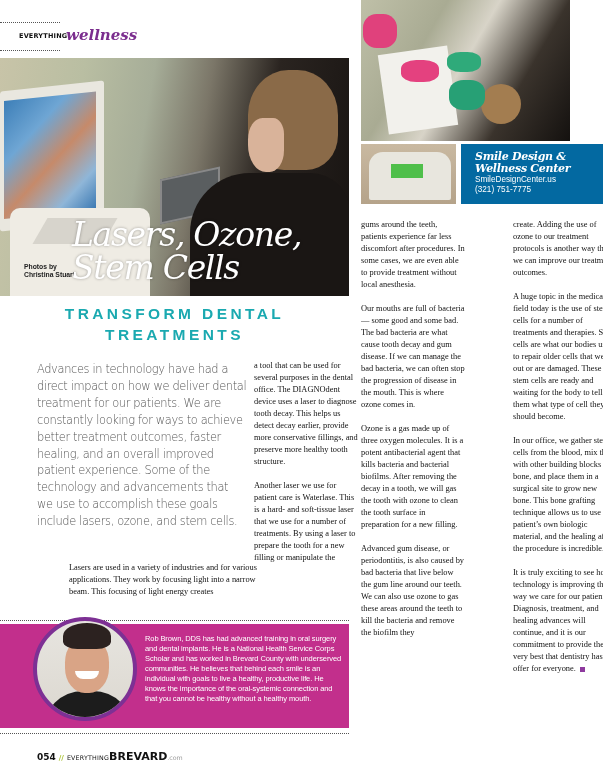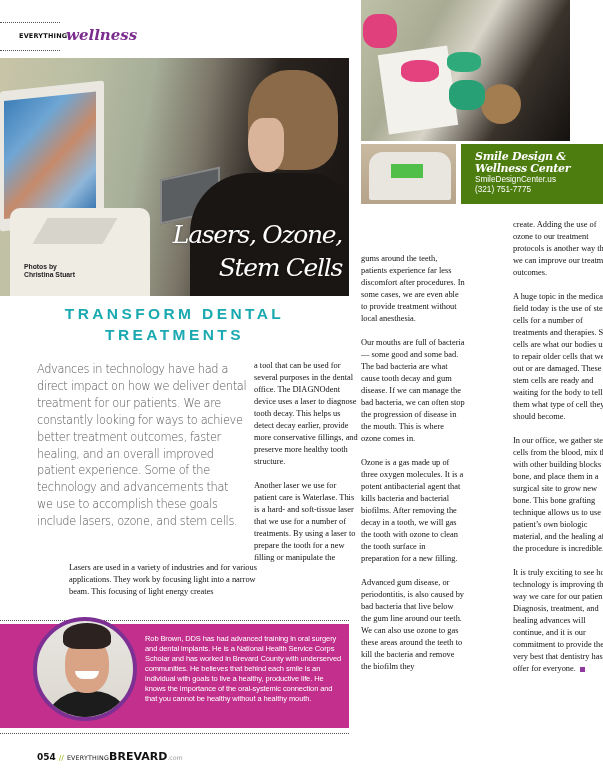--- a/index.html
+++ b/index.html
@@ -17,51 +17,51 @@
     .hero .monitor { position: absolute; left: 0; top: 28px; width: 104px; height: 140px; background: #e9e7df; border-radius: 3px; transform: skewY(-6deg); }
     .hero .screen { position: absolute; left: 4px; top: 10px; width: 92px; height: 118px;
       background: linear-gradient(135deg, #3d7fb8 0%, #6fa6d4 30%, #c68a6a 55%, #8fb6d8 80%, #3a78b2 100%); }
     .hero .console { position: absolute; left: 10px; top: 150px; width: 140px; height: 90px; background: #efece4; border-radius: 10px 10px 0 0; }
     .hero .keyboard { position: absolute; left: 40px; top: 160px; width: 70px; height: 26px; background: #d7d4cc; transform: skewX(-30deg); }
     .hero .woman-hair { position: absolute; left: 248px; top: 12px; width: 90px; height: 100px; background: #8a6a48; border-radius: 45% 45% 35% 40%; }
     .hero .woman-face { position: absolute; left: 248px; top: 60px; width: 36px; height: 54px; background: #d9b39a; border-radius: 40% 30% 40% 50%; }
     .hero .woman-body { position: absolute; left: 190px; top: 115px; width: 160px; height: 130px; background: #1a1614; border-radius: 60px 40px 0 0; }
     .hero .device { position: absolute; left: 160px; top: 115px; width: 60px; height: 45px; background: #5a5e60; border: 2px solid #888; transform: skewY(-12deg); }
     .photo-credit { position: absolute; left: 24px; top: 205px; font-family: "Liberation Sans", sans-serif; font-weight: bold; font-size: 6.8px; line-height: 7.5px; color: #222; }
-    .hero-title { position: absolute; left: 72px; top: 160px; width: 270px; text-align: right; font-family: "DejaVu Serif", serif; font-style: italic; font-size: 25px; line-height: 33px; color: #ffffff; letter-spacing: -1.3px; text-shadow: 0 0 3px rgba(0,0,0,0.35); }
+    .hero-title { position: absolute; left: 72px; top: 160px; width: 270px; text-align: left; font-family: "DejaVu Serif", serif; font-style: italic; font-size: 33px; line-height: 33px; color: #ffffff; letter-spacing: -1.3px; text-shadow: 0 0 3px rgba(0,0,0,0.35); }
 
     
     .subtitle { position: absolute; left: 0; top: 303px; width: 349px; text-align: center; font-family: "Liberation Sans", sans-serif; font-weight: bold; font-size: 15.5px; line-height: 21px; letter-spacing: 3.4px; color: #1aa9b0; }
 
     
     .intro { position: absolute; left: 37px; top: 361px; width: 210px; font-family: "DejaVu Sans", sans-serif; font-weight: 300; font-size: 11.4px; line-height: 16.9px; color: #555555; letter-spacing: -0.35px; }
     .body-small { position: absolute; left: 37px; top: 562px; width: 205px; font-family: "Liberation Serif", serif; font-size: 8.4px; line-height: 12px; color: #111; margin-left: 32px; }
 
     
     .col { position: absolute; font-family: "Liberation Serif", serif; font-size: 8.4px; line-height: 12px; color: #111; }
     .col p { margin-bottom: 12px; }
     .col2 { left: 254px; top: 360px; width: 104px; }
-    .col3 { left: 361px; top: 219px; width: 104px; margin-top: 34px; }
+    .col3 { left: 361px; top: 219px; width: 104px; }
     .col4 { left: 469px; top: 219px; width: 104px; margin-left: 44px; }
     .end-mark { display: inline-block; width: 5px; height: 5px; background: #8e3a9e; margin-left: 4px; vertical-align: middle; }
 
     
     .photo-dentist { position: absolute; left: 361px; top: 0; width: 209px; height: 141px; overflow: hidden;
       background: linear-gradient(120deg, #bfc0a8 0%, #a9ab93 30%, #d8d4c8 48%, #3a332c 72%, #14110f 100%); }
     .photo-dentist .bib { position: absolute; left: 22px; top: 50px; width: 70px; height: 80px; background: #f2f1ec; transform: rotate(-8deg); }
     .photo-dentist .glove1 { position: absolute; left: 2px; top: 14px; width: 34px; height: 34px; background: #e0417c; border-radius: 40%; }
     .photo-dentist .glove2 { position: absolute; left: 40px; top: 60px; width: 38px; height: 22px; background: #e4417f; border-radius: 40%; }
     .photo-dentist .glove3 { position: absolute; left: 86px; top: 52px; width: 34px; height: 20px; background: #2faa7a; border-radius: 40%; }
     .photo-dentist .glove4 { position: absolute; left: 88px; top: 80px; width: 36px; height: 30px; background: #27a075; border-radius: 40%; }
     .photo-dentist .hair { position: absolute; left: 120px; top: 84px; width: 40px; height: 40px; background: #a37d50; border-radius: 50%; }
     .photo-mill { position: absolute; left: 361px; top: 144px; width: 95px; height: 60px; overflow: hidden;
       background: linear-gradient(180deg, #c9b9a1 0%, #b5a38a 100%); }
     .photo-mill .machine { position: absolute; left: 8px; top: 8px; width: 82px; height: 48px; background: #e8e6de; border-radius: 14px 14px 2px 2px; }
     .photo-mill .green { position: absolute; left: 30px; top: 20px; width: 32px; height: 14px; background: #4fbf4a; }
-    .info-box { position: absolute; left: 461px; top: 144px; width: 142px; height: 60px; background: #4d7c0f; padding: 7px 0 0 14px; color: #fff; }
+    .info-box { position: absolute; left: 461px; top: 144px; width: 142px; height: 60px; background: #0369a1; padding: 7px 0 0 14px; color: #fff; }
     .info-name { font-family: "DejaVu Serif", serif; font-style: italic; font-weight: bold; font-size: 11px; line-height: 11.5px; letter-spacing: -0.3px; }
     .info-url, .info-phone { font-family: "Liberation Sans", sans-serif; font-size: 8.2px; line-height: 10px; }
     .info-url { font-weight: normal; margin-top: 1px; }
 
     
     .bio-dots { position: absolute; left: 0; width: 349px; border-top: 1px dotted #555; }
     .bio-dots.top { top: 620px; }
     .bio-dots.bottom { top: 733px; }
     .bio-box { position: absolute; left: 0; top: 624px; width: 349px; height: 104px; background: #c22f8c; }
     .avatar { position: absolute; left: 33px; top: 617px; width: 104px; height: 104px; border-radius: 50%; border: 4px solid #7d3094; overflow: hidden;

